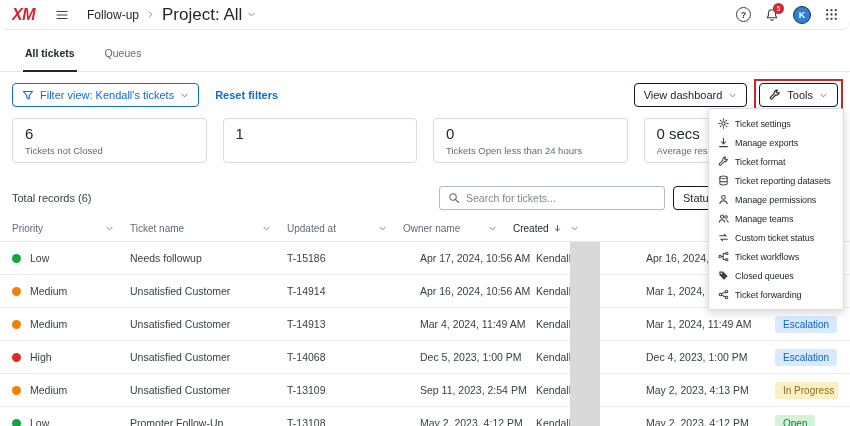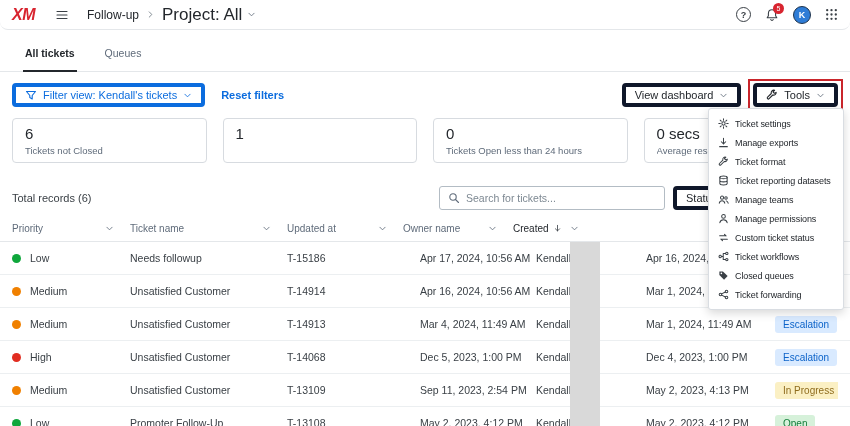--- a/index.html
+++ b/index.html
@@ -22,21 +22,21 @@
   .gridic { color:#3a4046; }
 
   
   .tabs { display:flex; gap:26px; padding:0 12px; border-bottom:1px solid #e4e7ea; height:42px; align-items:flex-end; }
   .tab { padding:0 2px 12px; font-size:10.5px; color:#5f6b7a; position:relative; cursor:default; }
   .tab.active { color:#23272c; font-weight:bold;margin-left:11px; }
   .tab.active::after { content:""; position:absolute; left:0; right:0; bottom:-1px; height:2px; background:#23272c; }
 
   
   .filter-row { display:flex; align-items:center; gap:16px; padding:0 12px; height:46px; }
-  .btn { display:inline-flex; align-items:center; gap:6px; height:24px; padding:0 9px; border:4px solid #0f172a; border-radius:4px; background:#fff; font-size:11px; color:#23272c; font-family:inherit; white-space:nowrap; }
+  .btn { display:inline-flex; align-items:center; gap:6px; height:24px; padding:0 9px; border:1px solid #0f172a; border-radius:4px; background:#fff; font-size:11px; color:#23272c; font-family:inherit; white-space:nowrap; }
   .btn-blue { border-color:#0b6cde; color:#0b6cde; }
   .link { color:#0b6cde; font-size:11px; font-weight:bold; }
   .right-actions { margin-left:auto; display:flex; align-items:center; gap:12px; }
   .tools-wrap { position:relative; display:inline-flex; }
   .annotation { position:absolute; left:-5px; top:-4px; right:-5px; bottom:-4px; border:2.5px solid #c9252b; pointer-events:none; }
 
   
   .cards { display:flex; gap:16px; padding:0 12px; }
   .card { flex:1; border:1px solid #d7dbe0; border-radius:4px; padding:6px 12px 8px; height:45px; background:#fff; }
   .card-value { font-size:15px; color:#23272c; }
@@ -399,40 +399,40 @@
           <svg viewBox="0 0 12 12">
             <ellipse cx="6" cy="2.6" rx="4" ry="1.5" fill="none" stroke="currentColor" stroke-width="1.1" stroke-linecap="round" stroke-linejoin="round"></ellipse>
             <path d="M2 2.6v6.8c0 .8 1.8 1.5 4 1.5s4-.7 4-1.5V2.6M2 6c0 .8 1.8 1.5 4 1.5S10 6.8 10 6" fill="none" stroke="currentColor" stroke-width="1.1" stroke-linecap="round" stroke-linejoin="round"></path>
           </svg>
         </span>
       <span>Ticket reporting datasets</span>
     </div>
     <div class="menu-item">
       <span class="mi">
           <svg viewBox="0 0 12 12">
+            <circle cx="6" cy="3.7" r="2" fill="none" stroke="currentColor" stroke-width="1.1" stroke-linecap="round" stroke-linejoin="round"></circle>
+            <path d="M2 10.6c.5-2.1 2.1-3.2 4-3.2s3.5 1.1 4 3.2" fill="none" stroke="currentColor" stroke-width="1.1" stroke-linecap="round" stroke-linejoin="round"></path>
+          </svg>
+        </span>
+      <span>Manage permissions</span>
+    </div>
+    <div class="menu-item">
+      <span class="mi">
+          <svg viewBox="0 0 12 12">
             <circle cx="4.4" cy="4" r="1.7" fill="none" stroke="currentColor" stroke-width="1.1" stroke-linecap="round" stroke-linejoin="round"></circle>
             <path d="M1.4 10c.4-1.8 1.6-2.7 3-2.7s2.6.9 3 2.7" fill="none" stroke="currentColor" stroke-width="1.1" stroke-linecap="round" stroke-linejoin="round"></path>
             <circle cx="8.7" cy="4.3" r="1.4" fill="none" stroke="currentColor" stroke-width="1.1" stroke-linecap="round" stroke-linejoin="round"></circle>
             <path d="M9 7.5c1.1.3 1.8 1.1 2.1 2.5" fill="none" stroke="currentColor" stroke-width="1.1" stroke-linecap="round" stroke-linejoin="round"></path>
           </svg>
         </span>
       <span>Manage teams</span>
     </div>
     <div class="menu-item">
       <span class="mi">
           <svg viewBox="0 0 12 12">
-            <circle cx="6" cy="3.7" r="2" fill="none" stroke="currentColor" stroke-width="1.1" stroke-linecap="round" stroke-linejoin="round"></circle>
-            <path d="M2 10.6c.5-2.1 2.1-3.2 4-3.2s3.5 1.1 4 3.2" fill="none" stroke="currentColor" stroke-width="1.1" stroke-linecap="round" stroke-linejoin="round"></path>
-          </svg>
-        </span>
-      <span>Manage permissions</span>
-    </div>
-    <div class="menu-item">
-      <span class="mi">
-          <svg viewBox="0 0 12 12">
             <path d="M1.8 4.2h7M8.8 4.2L7.1 2.5M10.2 7.8h-7M3.2 7.8l1.7 1.7" fill="none" stroke="currentColor" stroke-width="1.1" stroke-linecap="round" stroke-linejoin="round"></path>
           </svg>
         </span>
       <span>Custom ticket status</span>
     </div>
     <div class="menu-item">
       <span class="mi">
           <svg viewBox="0 0 12 12">
             <circle cx="2.4" cy="6" r="1.3" fill="none" stroke="currentColor" stroke-width="1.1" stroke-linecap="round" stroke-linejoin="round"></circle>
             <circle cx="9.6" cy="2.6" r="1.3" fill="none" stroke="currentColor" stroke-width="1.1" stroke-linecap="round" stroke-linejoin="round"></circle>

